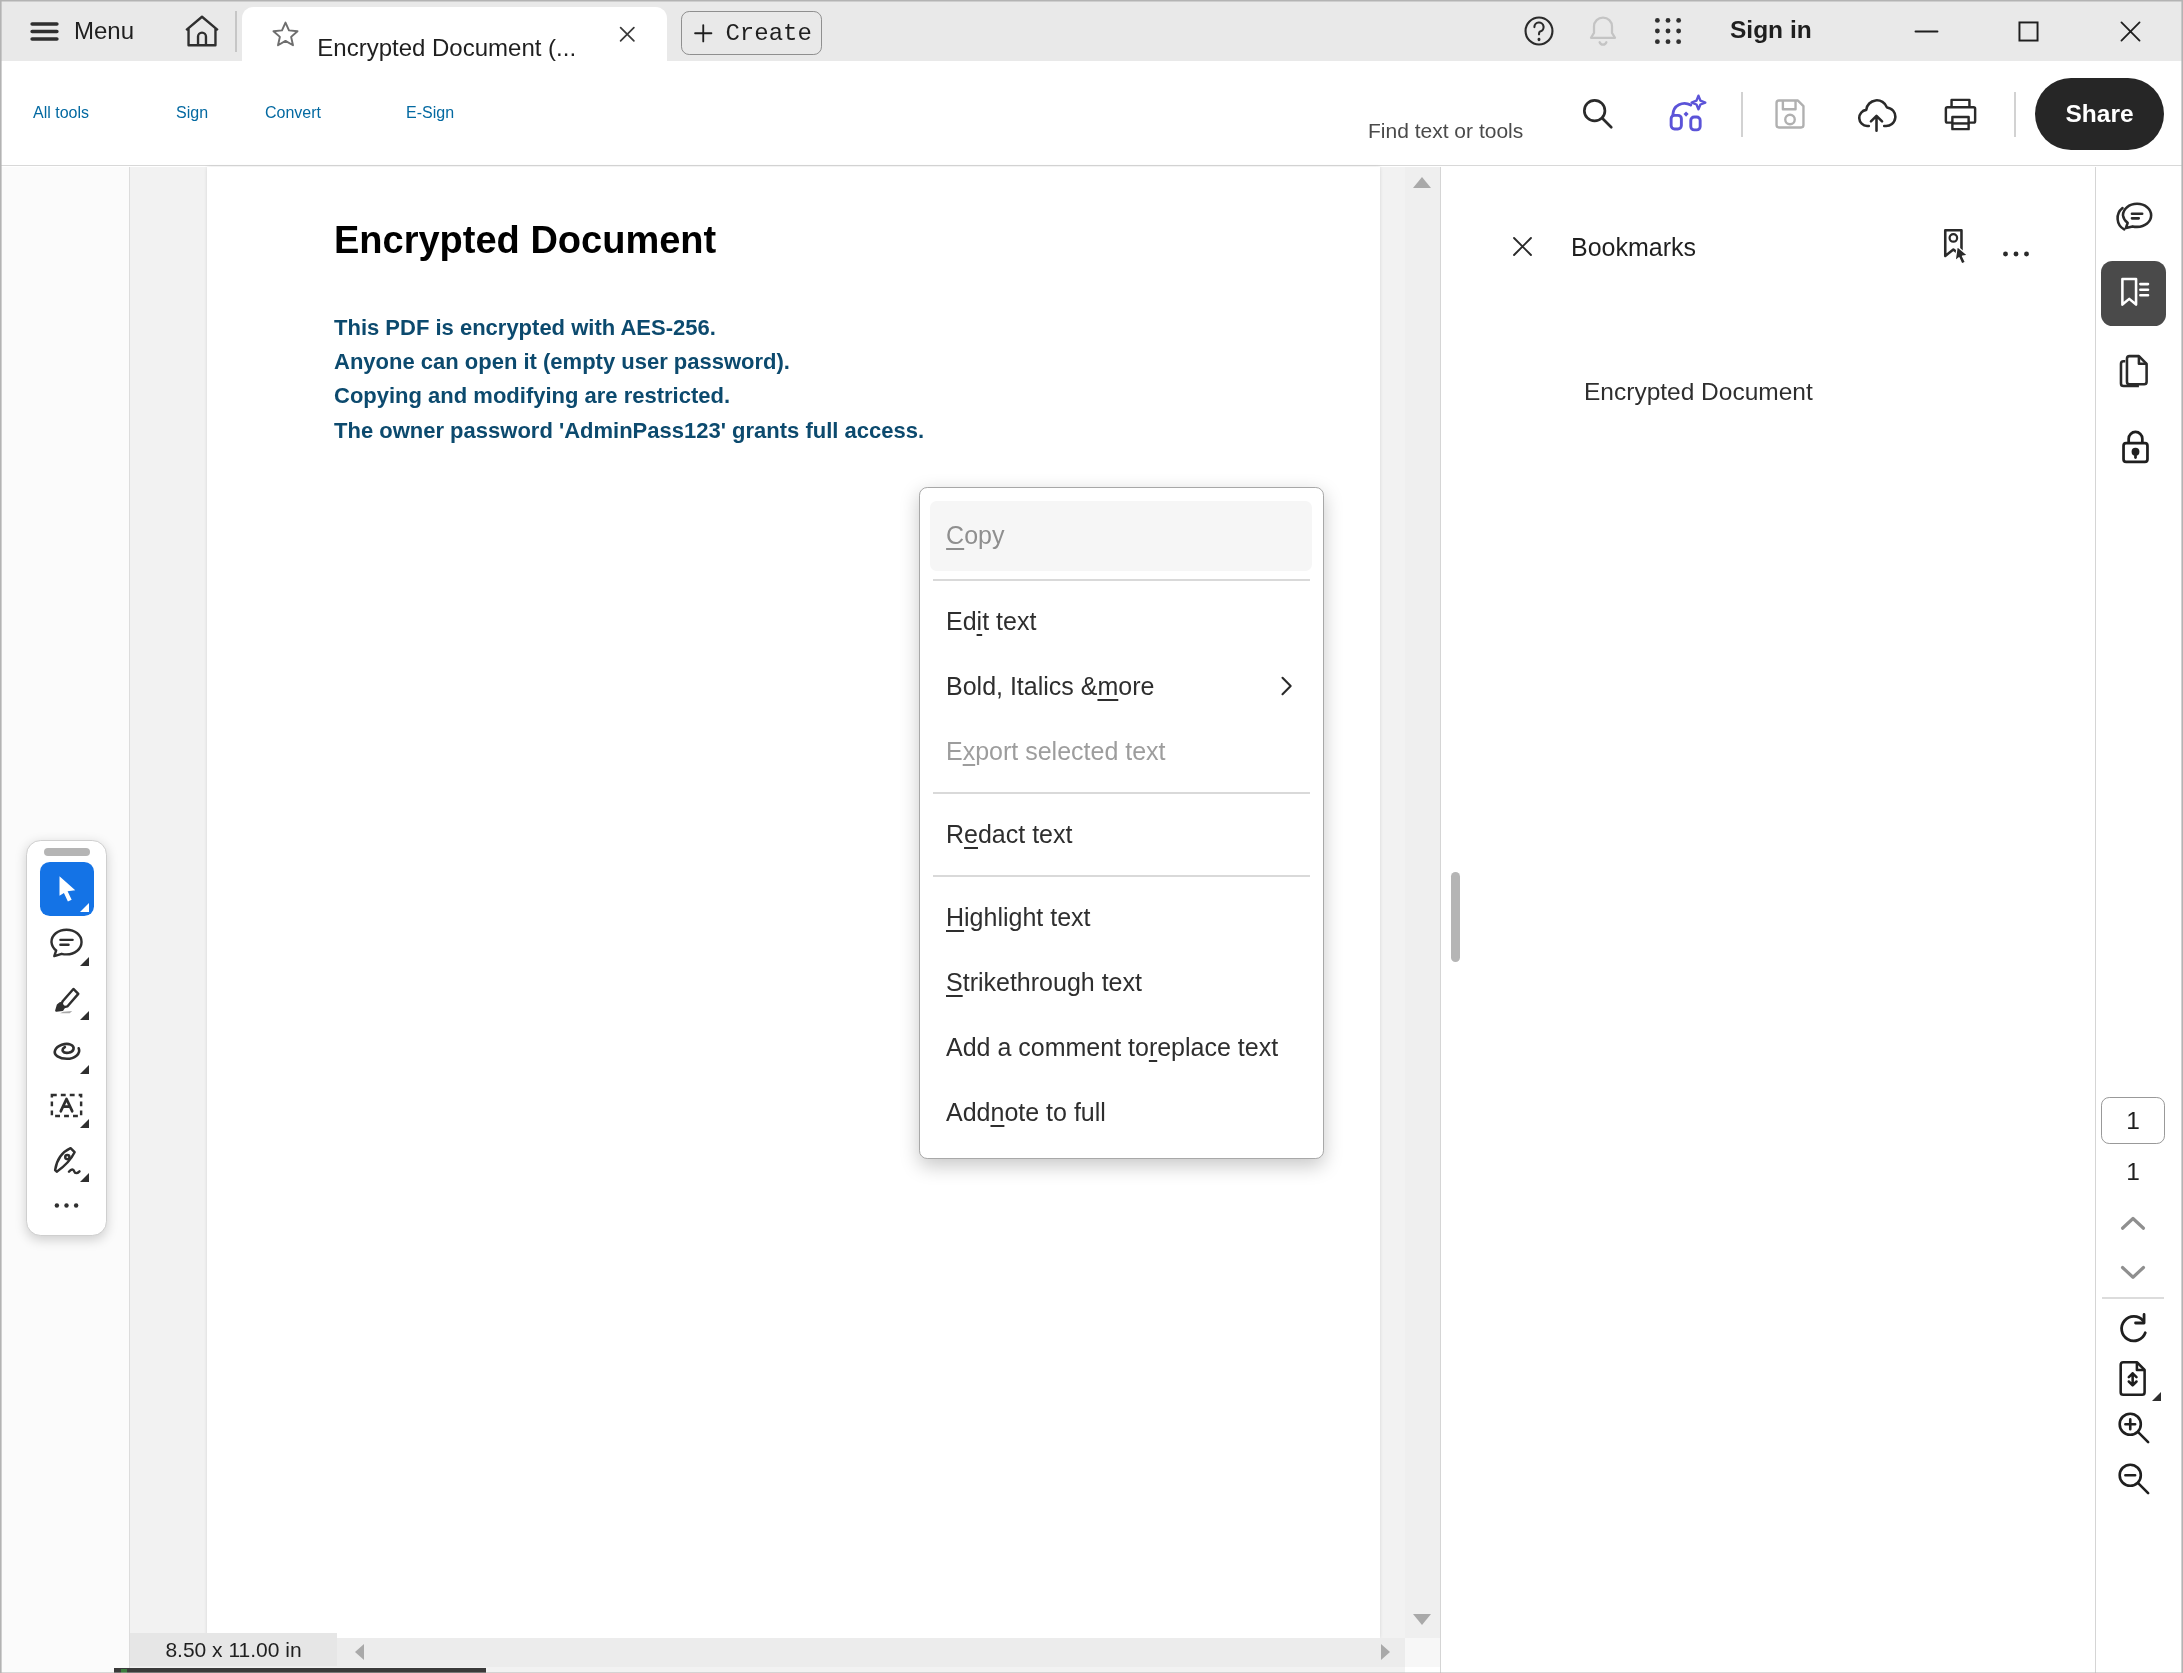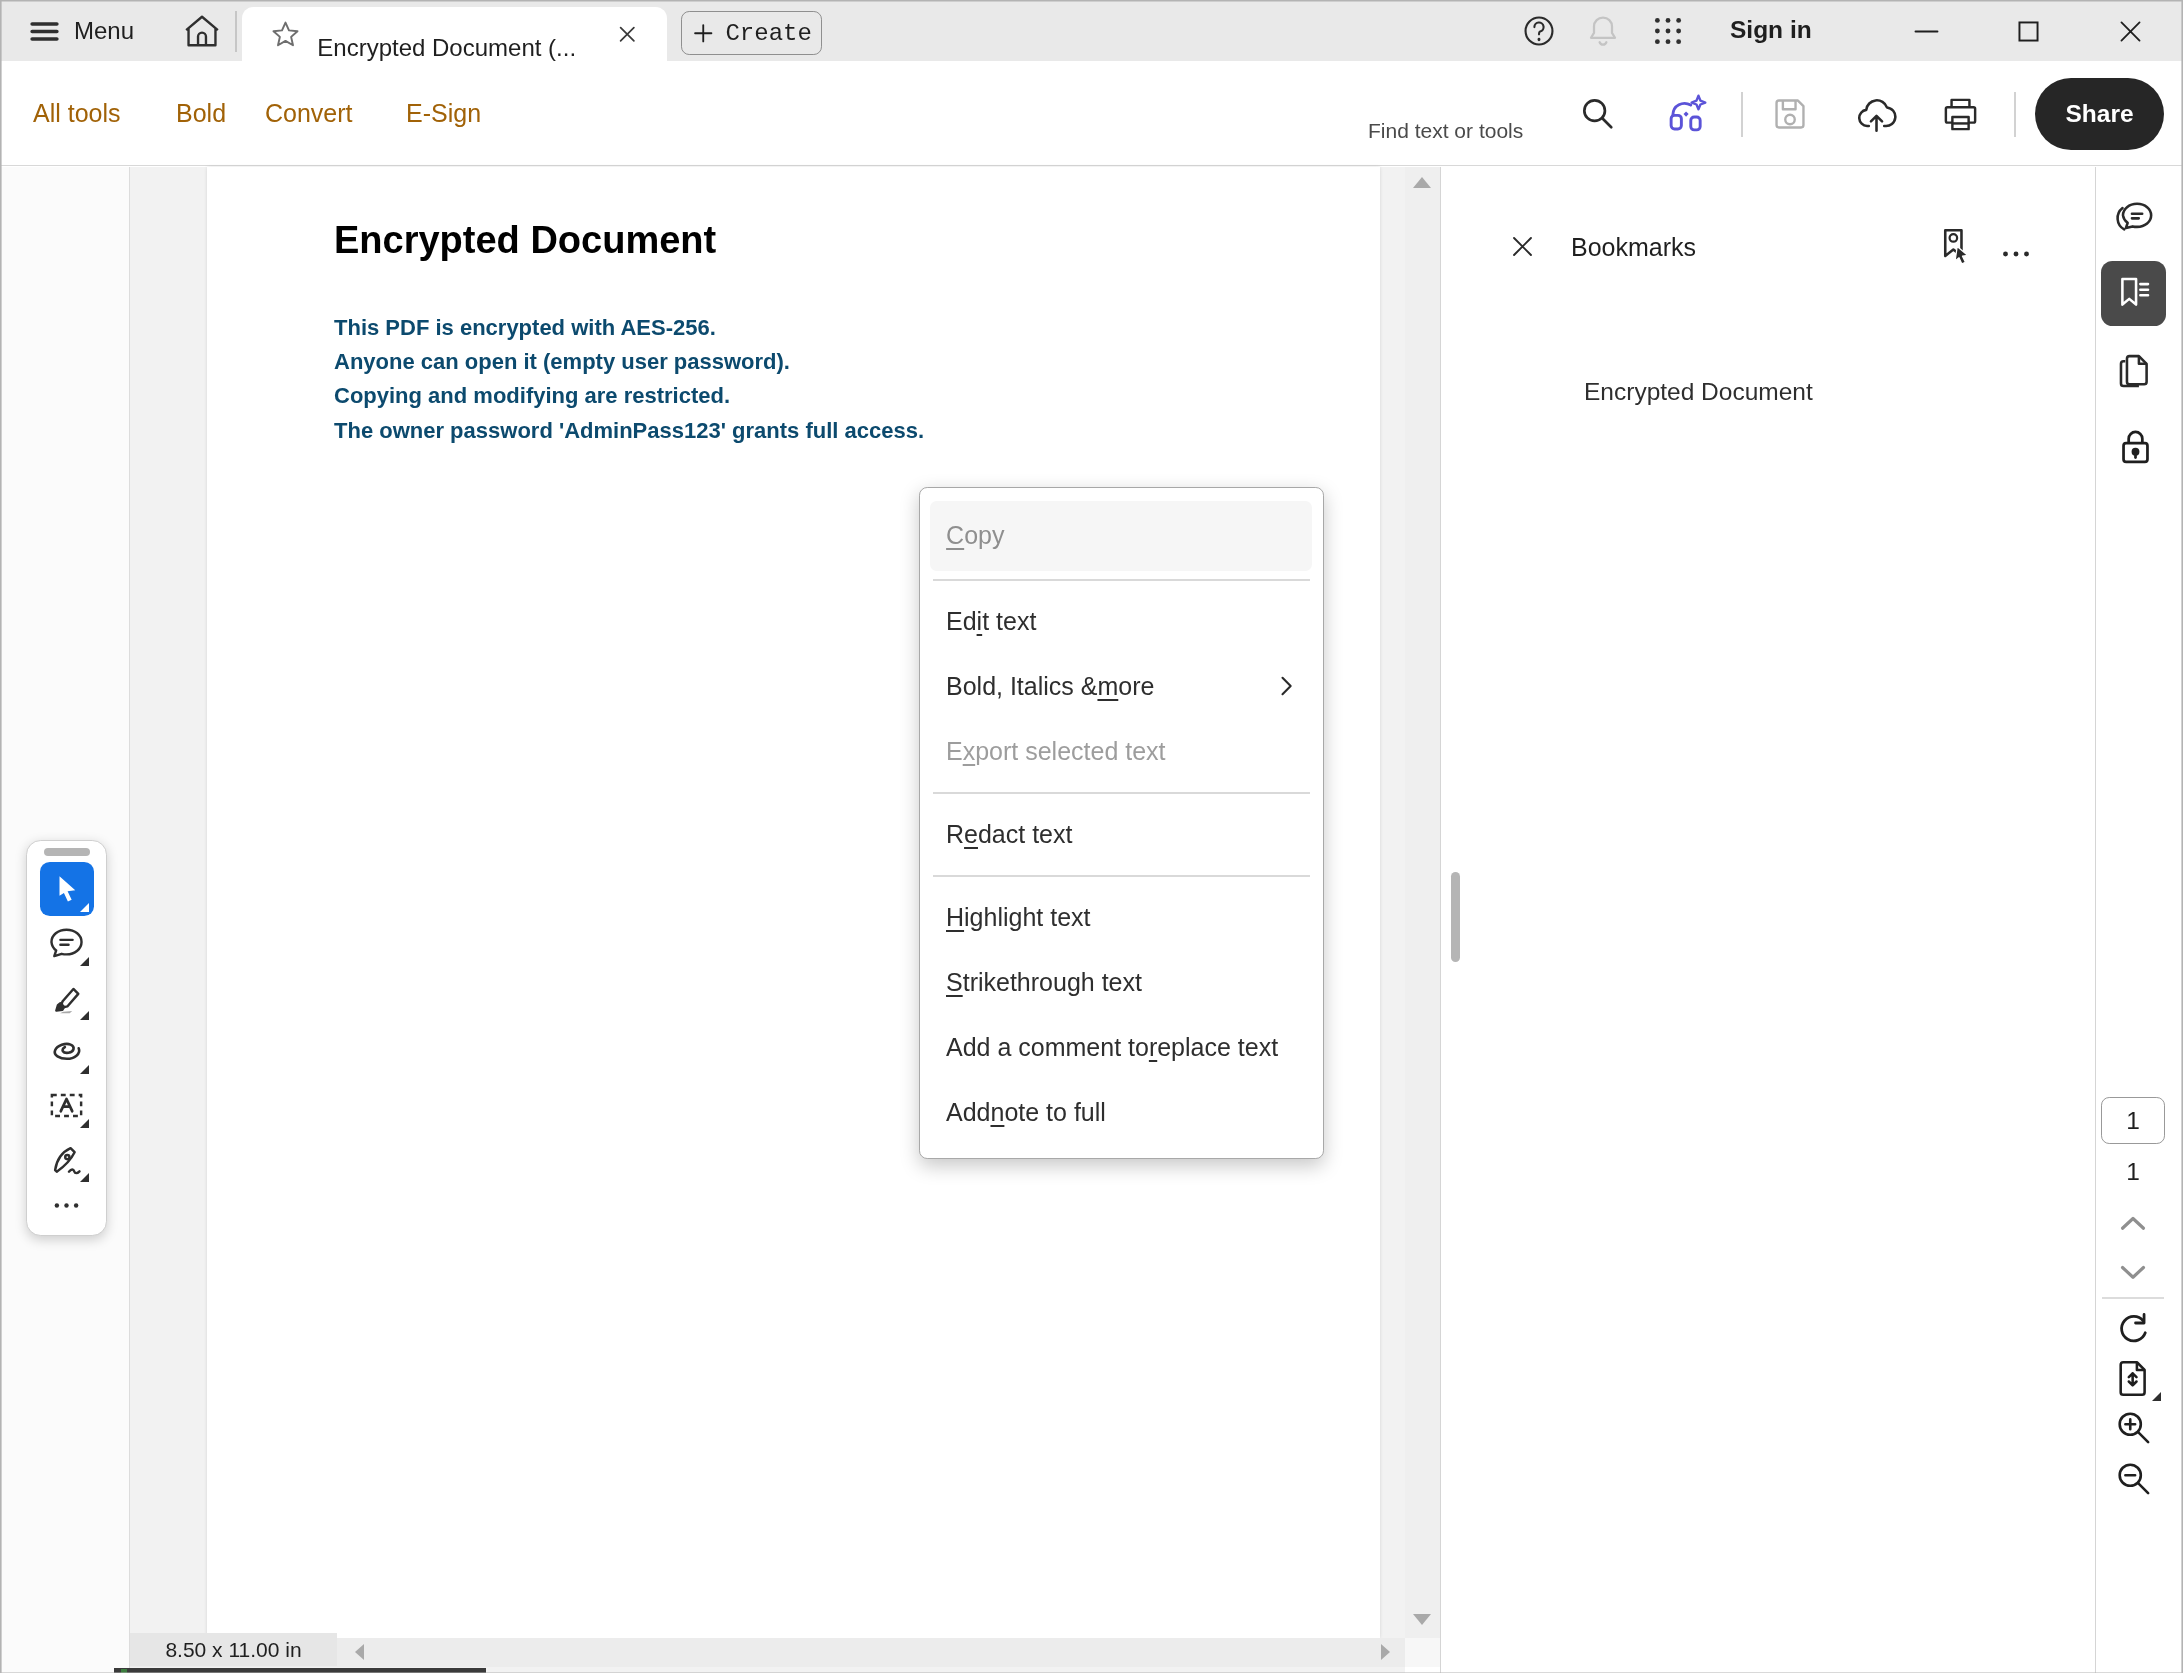--- a/index.html
+++ b/index.html
@@ -10,21 +10,21 @@
   .titlebar{left:0;top:0;width:2183px;height:61px;background:#e9e9e9;}
   .tb-btn{display:flex;align-items:center;gap:13px;color:#1f1f1f;font-size:24px;}
   .vsep{width:1.6px;background:#c6c6c6;}
   .tab{background:#fff;border-radius:11.4px 11.4px 0 0;display:flex;align-items:center;}
   .tab-title{font-size:24px;color:#1f1f1f;white-space:nowrap;}
   .create-btn{border:1.6px solid #8f8f8f;border-radius:8.2px;display:flex;align-items:center;
     justify-content:center;gap:9.8px;font-size:24px;color:#1f1f1f;background:transparent;}
   .signin{font-size:24.5px;font-weight:600;color:#1f1f1f;}
   
   .toolbar{left:0;top:61px;width:2183px;height:105px;background:#fff;border-bottom:1.6px solid #d8d8d8;box-sizing:border-box;}
-  .nav-item{font-size:25px;color:#a16207;top:101px;}
+  .nav-item{font-size:16px;color:#0369a1;top:101px;}
   .findtext{font-size:21px;color:#4a4a4a;margin-top:18px;}
   .share-btn{background:var(--share-bg,#262626);color:#fff;border-radius:38px;display:flex;
     align-items:center;justify-content:center;font-size:24.5px;font-weight:600;}
   
   .left-rail{left:0;top:167px;width:130px;height:1507px;background:#fbfbfb;border-right:0.8px solid #dcdcdc;box-sizing:border-box;}
   .viewport{left:130px;top:167px;width:1275px;height:1507px;background:#f2f2f2;}
   .page{left:207px;top:167px;width:1173px;height:1471px;background:#fff;box-shadow:0 0 3.3px rgba(0,0,0,.12);}
   .doc-h1{font-size:38px;font-weight:700;color:#000;}
   .doc-line{font-size:22px;color:#0c4a6e;line-height:34px;font-weight:bold;}
   
@@ -174,21 +174,21 @@
     <span>
       <svg width="31" height="31" viewBox="0 0 48 48" fill="none" stroke="#1f1f1f" stroke-width="2.8" stroke-linecap="round">
           <path d="M10 10l28 28M38 10 10 38"></path>
         </svg>
     </span>
   </div>
 </div>
 
 <div class="abs toolbar">
   <div class="abs nav-item" style="left:33px;top:0;height:104px;display:flex;align-items:center;">All tools</div>
-  <div class="abs nav-item" style="left:176px;top:0;height:104px;display:flex;align-items:center;">Bold</div>
+  <div class="abs nav-item" style="left:176px;top:0;height:104px;display:flex;align-items:center;">Sign</div>
   <div class="abs nav-item" style="left:265px;top:0;height:104px;display:flex;align-items:center;">Convert</div>
   <div class="abs nav-item" style="left:406px;top:0;height:104px;display:flex;align-items:center;">E-Sign</div>
 
   <div class="abs findtext" style="left:1368px;top:0;height:104px;display:flex;align-items:center;">Find text or tools</div>
   <div class="abs" style="left:1578px;top:33px;">
     <svg width="38" height="38" viewBox="0 0 48 48" fill="none" stroke="#2a2a2a" stroke-width="3.4" stroke-linecap="round">
         <circle cx="21" cy="21" r="13"></circle>
         <path d="M31 31l11 11"></path>
       </svg>
   </div>

